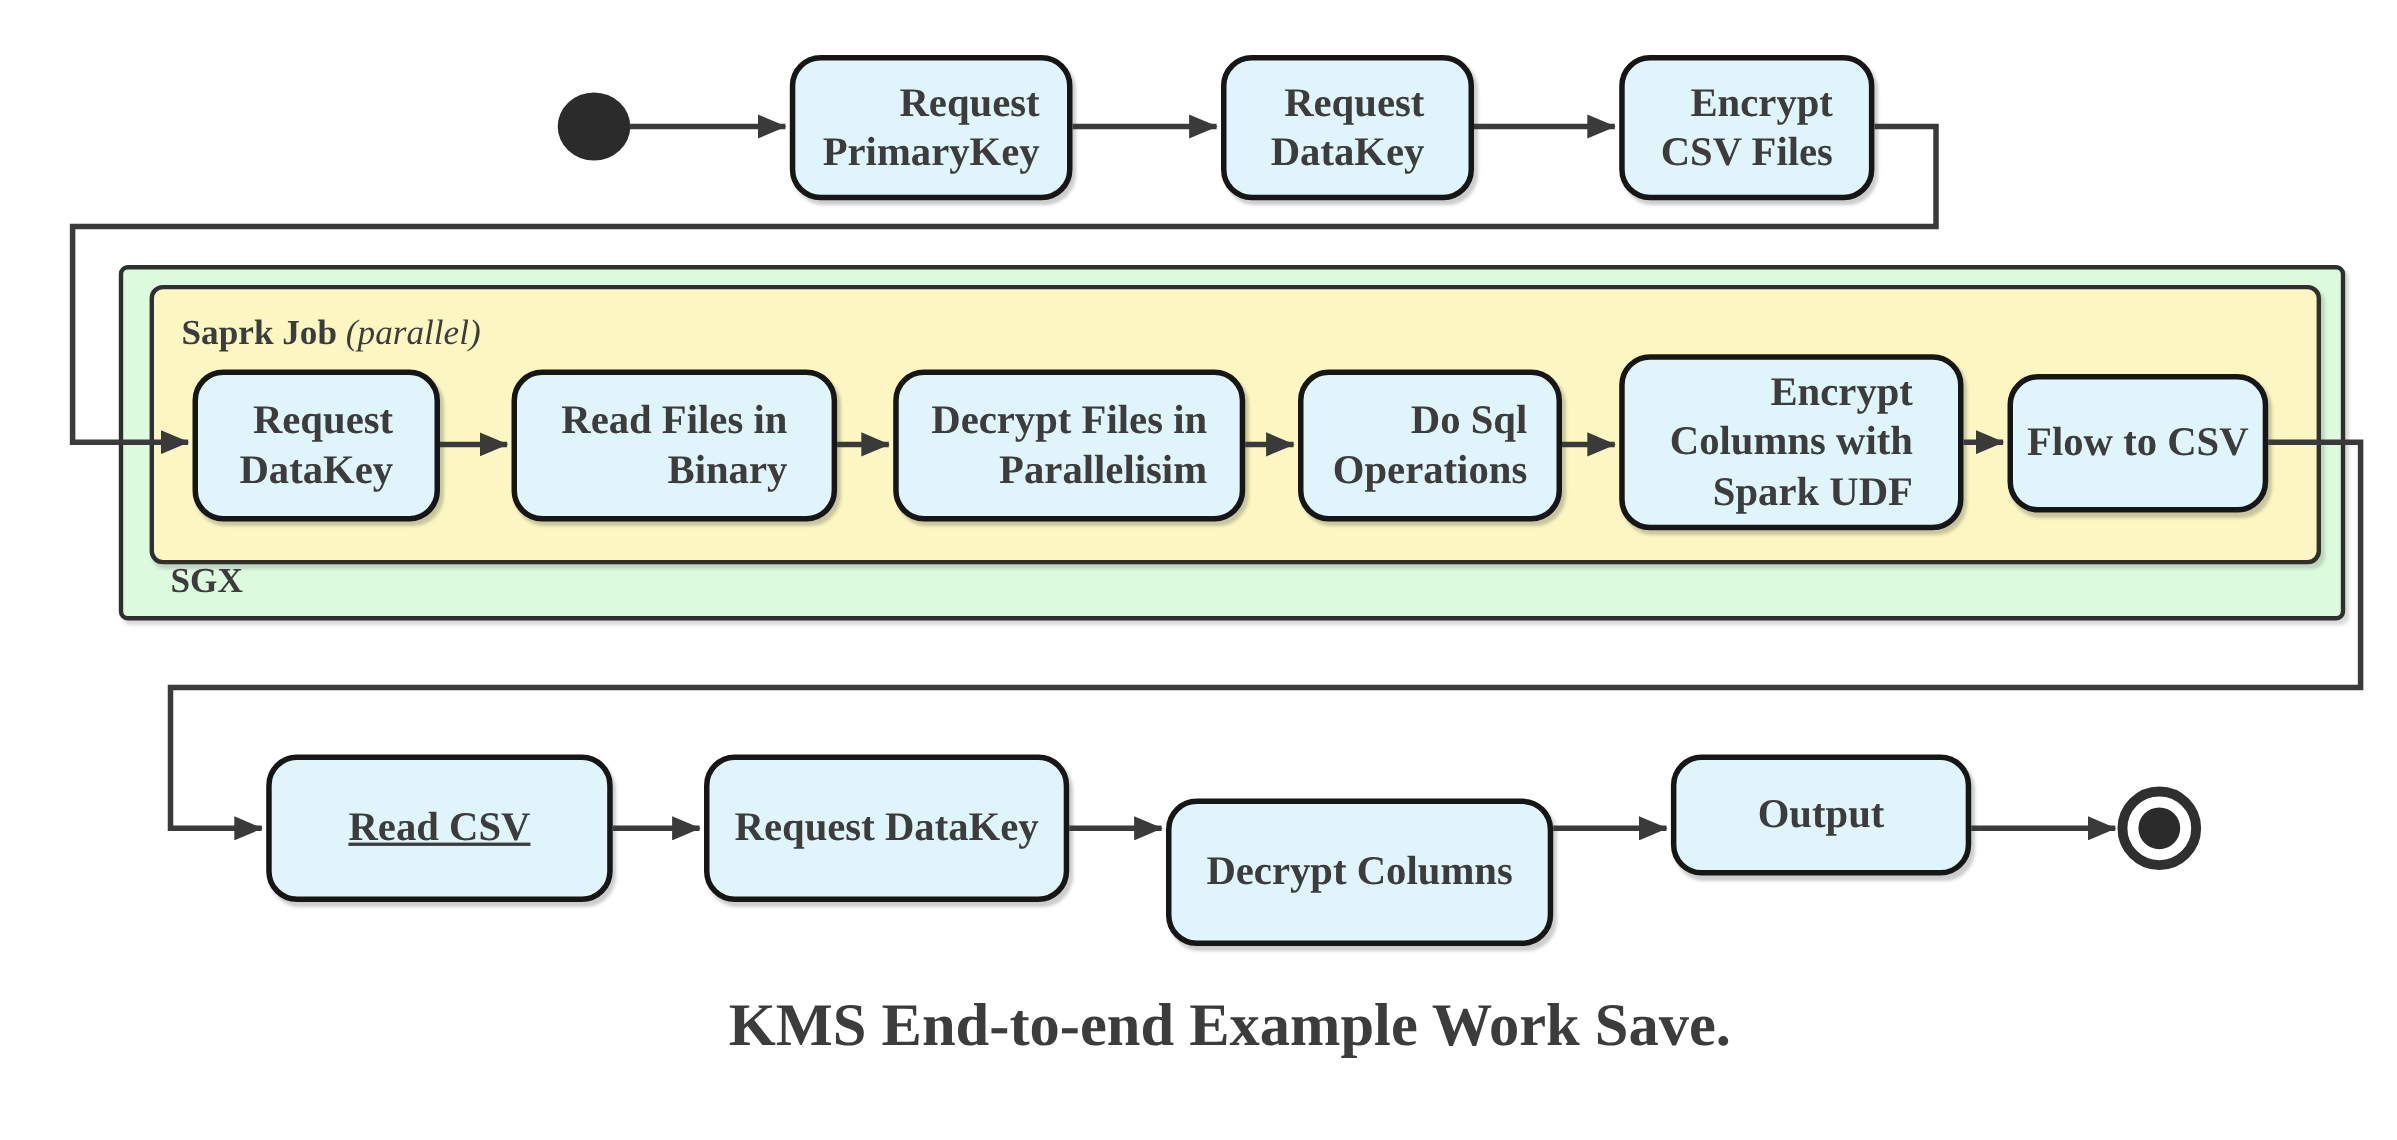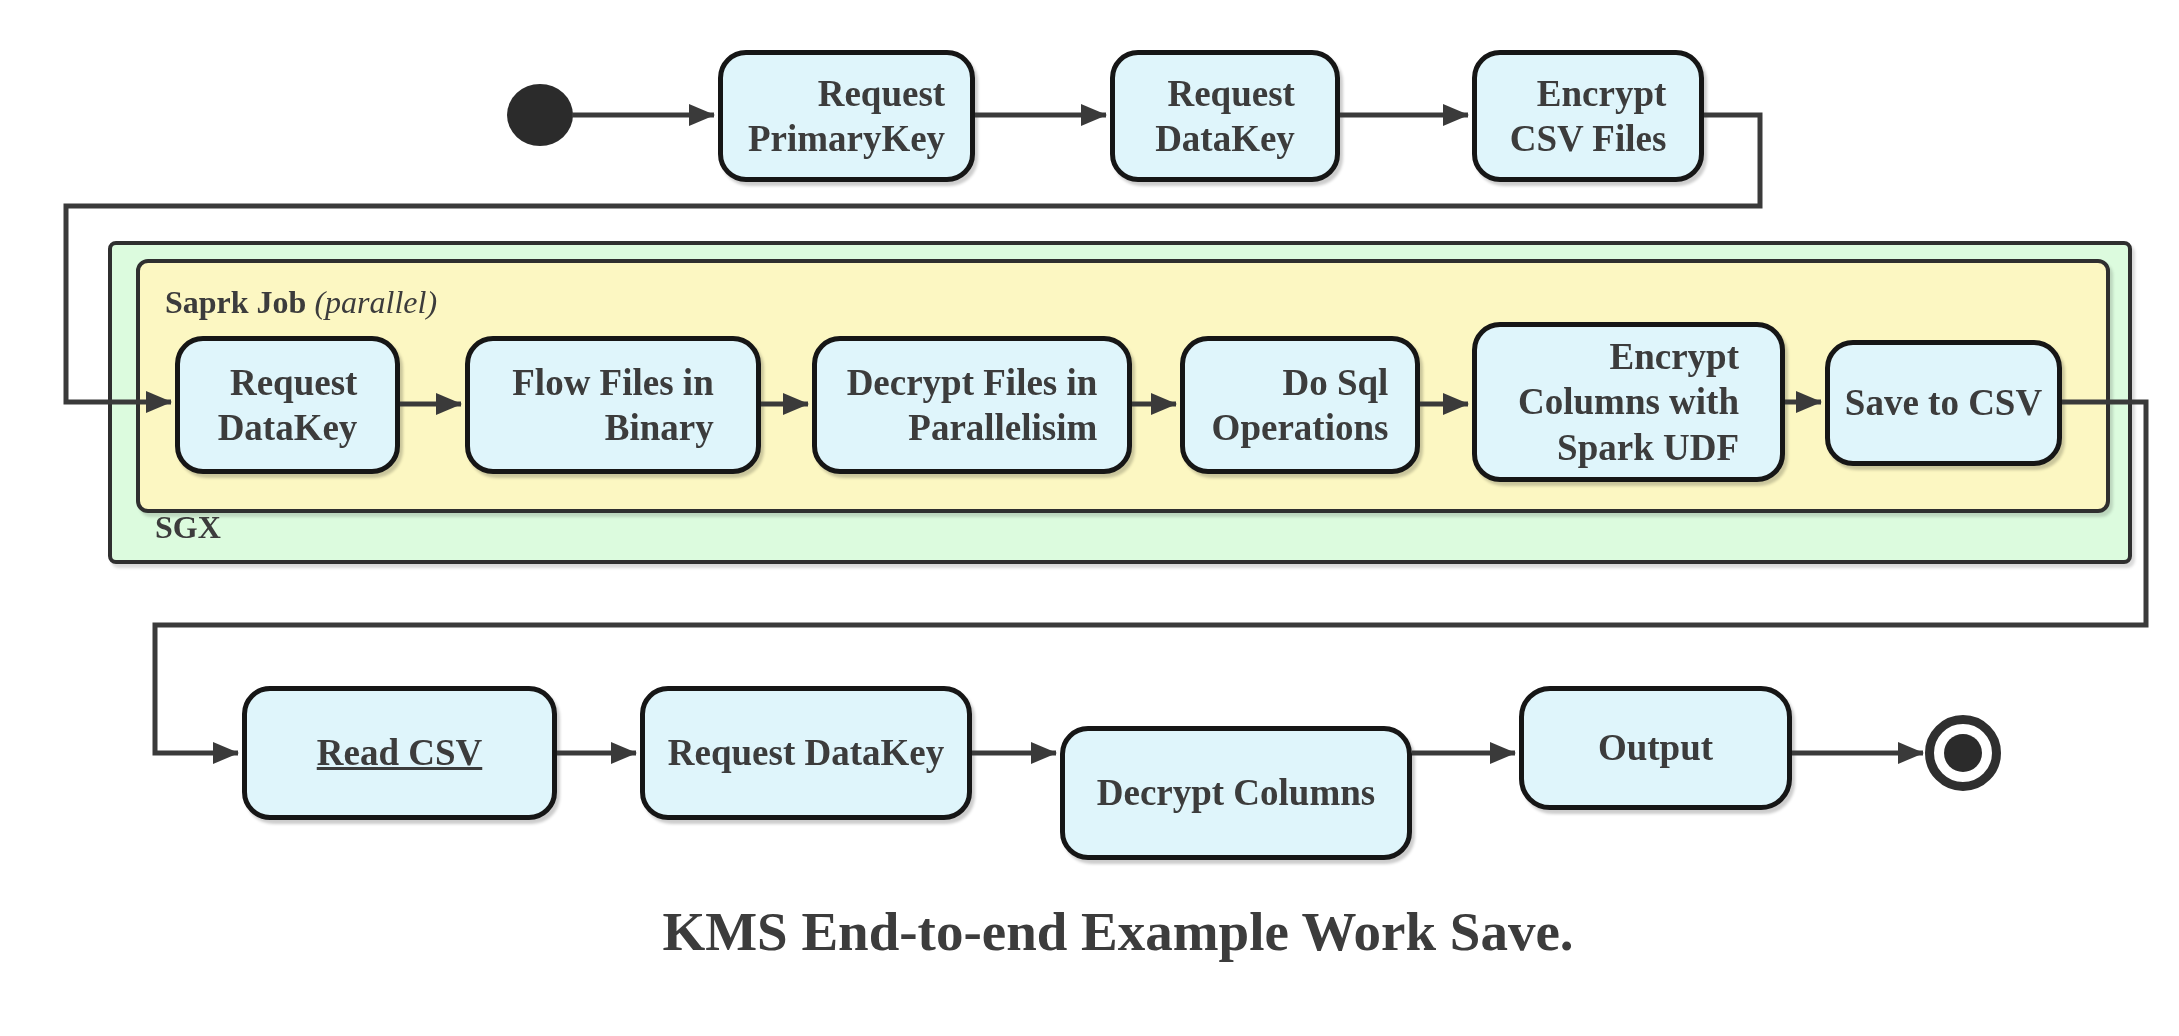--- a/index.html
+++ b/index.html
@@ -112,35 +112,35 @@
 
   <div class="node" style="left:718px;top:50px;width:257px;height:132px;">Request
 PrimaryKey</div>
   <div class="node" style="left:1110px;top:50px;width:230px;height:132px;">Request
 DataKey</div>
   <div class="node" style="left:1472px;top:50px;width:232px;height:132px;">Encrypt
 CSV Files</div>
 
   <div class="node" style="left:175px;top:336px;width:225px;height:138px;">Request
 DataKey</div>
-  <div class="node" style="left:465px;top:336px;width:296px;height:138px;">Flow Files in
+  <div class="node" style="left:465px;top:336px;width:296px;height:138px;">Read Files in
 Binary</div>
   <div class="node" style="left:812px;top:336px;width:320px;height:138px;">Decrypt Files in
 Parallelisim</div>
   <div class="node" style="left:1180px;top:336px;width:240px;height:138px;">Do Sql
 Operations</div>
   <div class="node" style="left:1472px;top:322px;width:313px;height:160px;">Encrypt
 Columns with
 Spark UDF</div>
-  <div class="node" style="left:1825px;top:340px;width:237px;height:126px;">Save to CSV</div>
+  <div class="node" style="left:1825px;top:340px;width:237px;height:126px;">Flow to CSV</div>
 
   <div class="node" style="left:242px;top:686px;width:315px;height:134px;text-decoration:underline;">Read CSV</div>
   <div class="node" style="left:640px;top:686px;width:332px;height:134px;">Request DataKey</div>
   <div class="node" style="left:1060px;top:726px;width:352px;height:134px;">Decrypt Columns</div>
-  <div class="node" style="left:1519px;top:686px;width:273px;height:124px;border-radius:31px;">Output</div>
+  <div class="node" style="left:1519px;top:686px;width:273px;height:110px;">Output</div>
 
   <div class="end-node">
       <div class="dot"></div>
     </div>
 
   <svg class="edges" viewBox="0 0 2179 1036" xmlns="http://www.w3.org/2000/svg">
     <defs>
       <marker id="arrowhead" viewBox="0 0 26 22" refX="25" refY="11" markerWidth="26" markerHeight="22" orient="auto" markerUnits="userSpaceOnUse">
         <path d="M0,0 L26,11 L0,22 z"></path>
       </marker>

